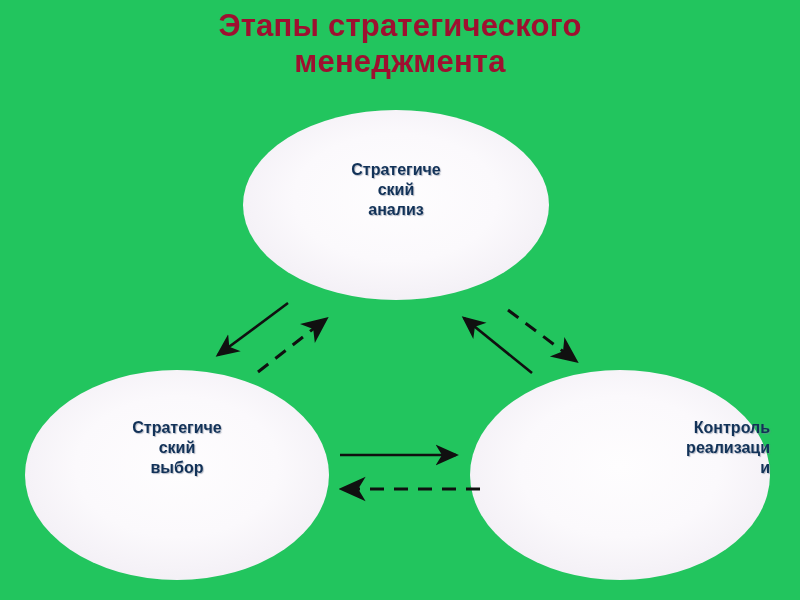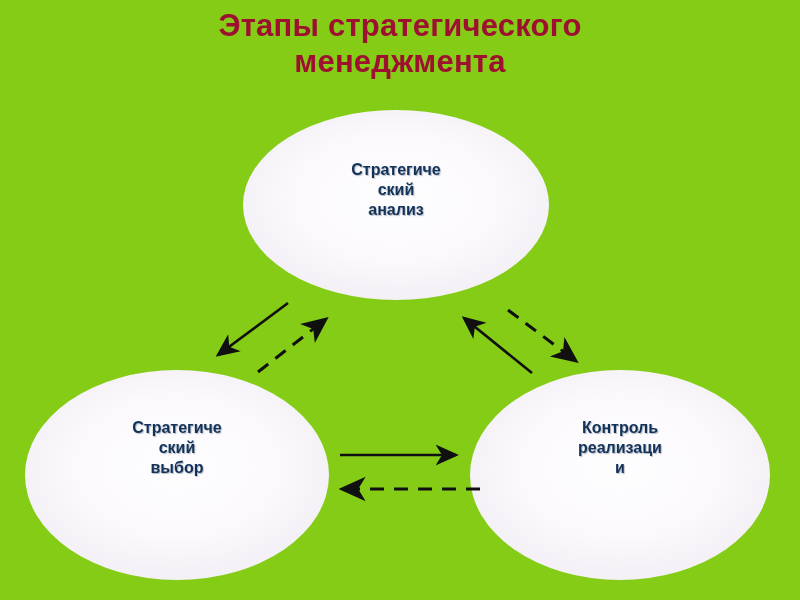--- a/index.html
+++ b/index.html
@@ -8,21 +8,21 @@
     padding: 0;
     background: #ffffff;
   }
   body {
     font-family: "Liberation Sans", "DejaVu Sans", sans-serif;
   }
   #slide {
     position: relative;
     width: 800px;
     height: 600px;
-    background: #84cc16;
+    background: #22c55e;
     overflow: hidden;
   }
 
   
   #slide-title {
     position: absolute;
     left: 0;
     top: 8px;
     width: 800px;
     text-align: center;
@@ -62,20 +62,21 @@
   }
   #label-choice {
     left: 25px;
     top: 418px;
     width: 304px;
   }
   #label-control {
     left: 470px;
     top: 418px;
     width: 300px;
+    text-align: right;
   }
 </style>
 </head>
 <body>
 
 <div id="slide">
 
   <div id="slide-title">Этапы стратегического
 менеджмента</div>
 

